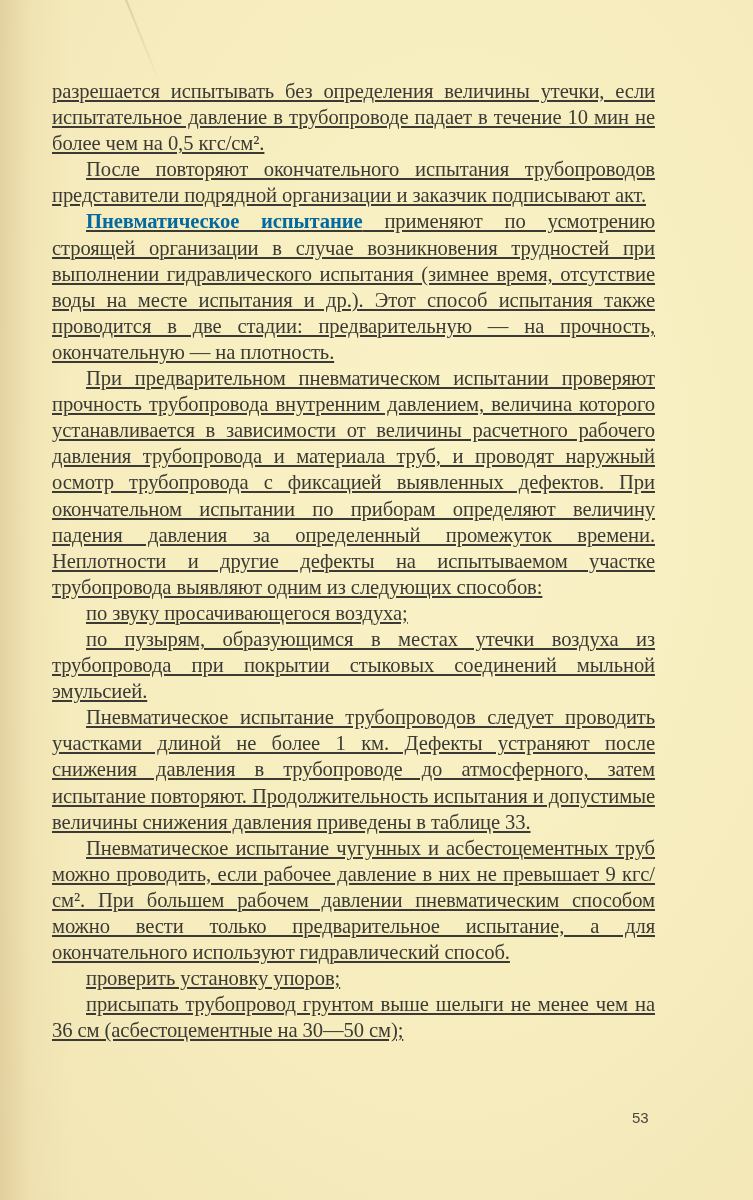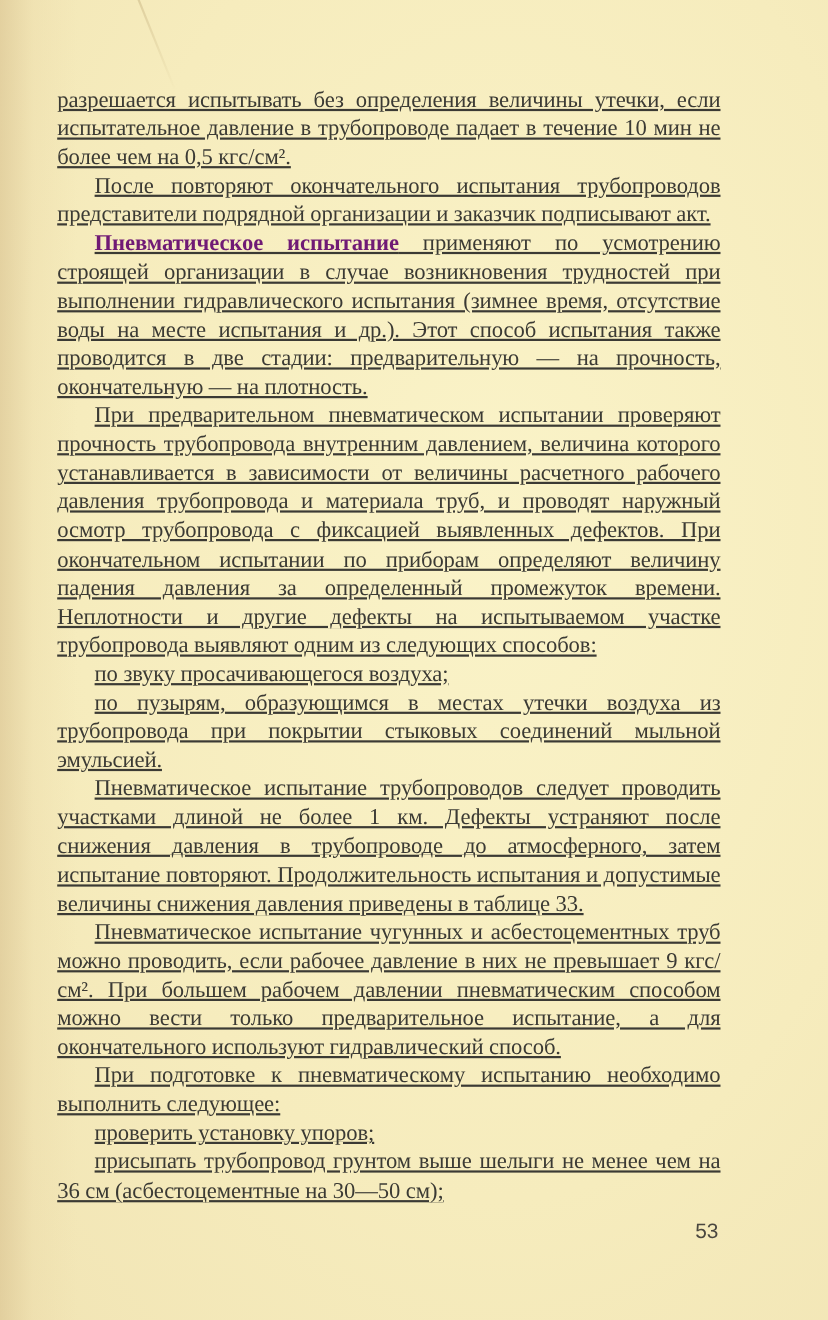--- a/index.html
+++ b/index.html
@@ -32,28 +32,28 @@
       text-align: justify;
       text-indent: 34px;
       letter-spacing: -0.1px;
       font-stretch: condensed;
     }
     .para.no-indent {
       text-indent: 0;
     }
     .bold {
       font-weight: bold;
-      color: #701a75;
+      color: #0369a1;
     }
     .page-number {
       position: absolute;
       left: 632px;
       top: 1109px;
       font-family: "Liberation Sans", "DejaVu Sans", sans-serif;
-      font-size: 19px;
+      font-size: 15px;
       color: #4a473f;
     }
     .crease {
       position: absolute;
       left: 125px;
       top: 0;
       width: 2px;
       height: 90px;
       background: linear-gradient(180deg, rgba(200,180,130,0.5), rgba(200,180,130,0));
       transform: rotate(-22deg);
@@ -84,23 +84,20 @@
   <p class="para">
     <span>по пузырям, образующимся в местах утечки воздуха из трубопровода при покрытии стыковых соединений мыльной эмульсией.</span>
   </p>
   <p class="para">
     <span>Пневматическое испытание трубопроводов следует проводить участками длиной не более 1 км. Дефекты устраняют после снижения давления в трубопроводе до атмосферного, затем испытание повторяют. Продолжительность испытания и допустимые величины снижения давления приведены в таблице 33.</span>
   </p>
   <p class="para">
     <span>Пневматическое испытание чугунных и асбестоцементных труб можно проводить, если рабочее давление в них не превышает 9 кгс/см². При большем рабочем давлении пневматическим способом можно вести только предварительное испытание, а для окончательного используют гидравлический способ.</span>
   </p>
   <p class="para">
-    <span>При подготовке к пневматическому испытанию необходимо выполнить следующее:</span>
-  </p>
-  <p class="para">
     <span>проверить установку упоров;</span>
   </p>
   <p class="para">
     <span>присыпать трубопровод грунтом выше шелыги не менее чем на 36 см (асбестоцементные на 30—50 см);</span>
   </p>
 </div>
 
 <div class="page-number">53</div>
 
 </body></html>

